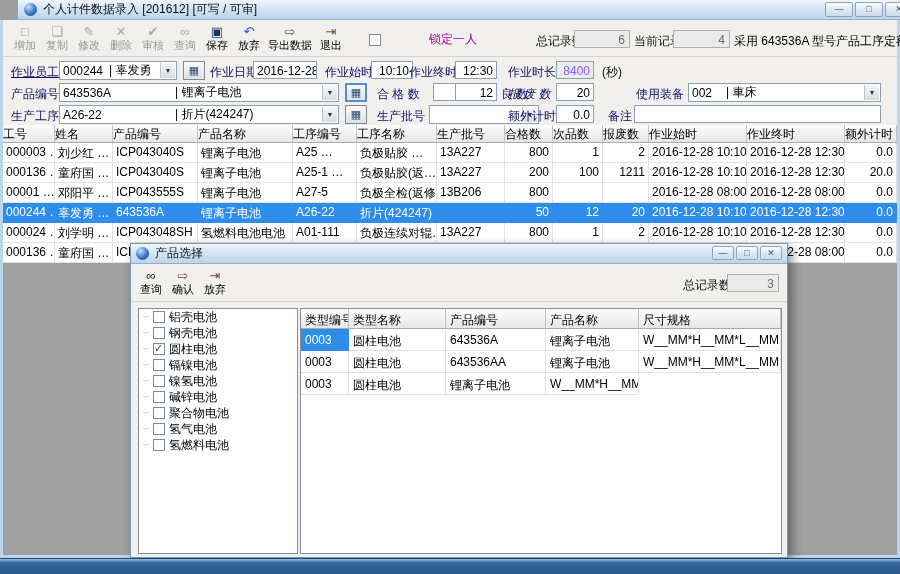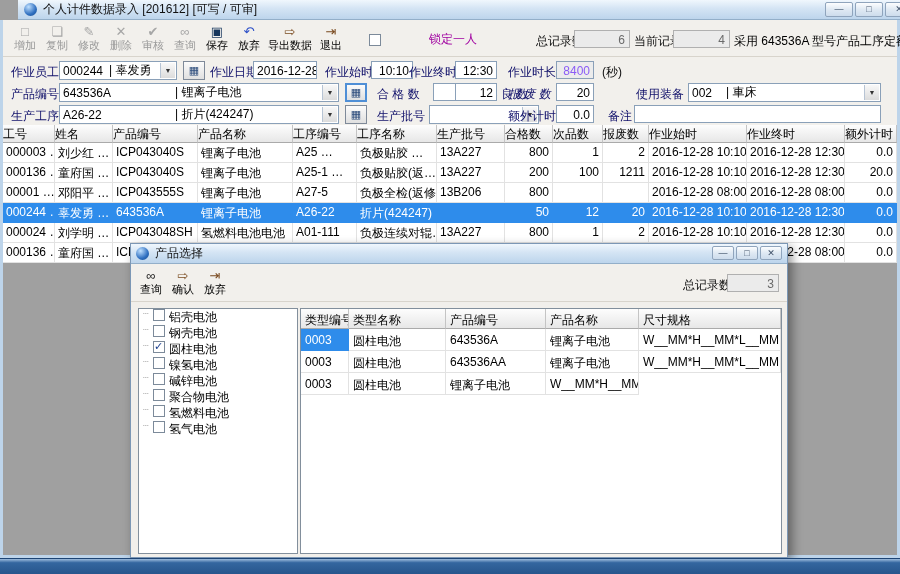--- a/index.html
+++ b/index.html
@@ -91,21 +91,21 @@
   
   .dialog { position:absolute; left:130px; top:243px; width:658px; height:315px;
     border:1px solid #7c97b5; background:#f1efeb; box-shadow:4px 4px 10px rgba(0,0,0,.4); }
   .dlg-titlebar { position:absolute; left:0; top:0; right:0; height:20px;
     background:linear-gradient(#f0f7fd,#d4e4f4 45%,#bdd5ec); border-bottom:1px solid #93afc9;
     display:flex; align-items:center; padding:0 5px; }
   .dlg-toolbar { position:absolute; left:0; top:20px; right:0; height:38px;
     background:#f2f0ec; border-bottom:1px solid #d8d4cc; }
   .dlg-tree { position:absolute; left:7px; top:64px; width:160px; height:246px;
     background:#fff; border:1px solid #828f9c; overflow:hidden; }
-  .titem { display:flex; align-items:flex-start; height:16px; padding-left:4px; }
+  .titem { display:flex; align-items:center; height:16px; padding-left:4px; }
   .titem::before { content:"┄"; color:#b0b0b0; font-size:9px; width:10px; flex:none; }
   .dlg-gridpanel { position:absolute; left:169px; top:64px; width:482px; height:246px;
     background:#fff; border:1px solid #828f9c; overflow:hidden; }
   .dhead { display:flex; height:20px; }
   .dhead span { flex:none; background:linear-gradient(#fdfdfd,#e7e7e7); border-right:1px solid #c4c4c4;
     border-bottom:1px solid #aaa; padding:3px 4px 0 4px; white-space:nowrap; overflow:hidden; }
   .drow { display:flex; height:22px; background:#fff; }
   .drow span { flex:none; border-right:1px solid #e2e2e2; border-bottom:1px solid #e2e2e2;
     padding:4px 4px 0 4px; white-space:nowrap; overflow:hidden; }
   .dhead span:nth-child(1), .drow span:nth-child(1) { width:48px; }
@@ -187,21 +187,21 @@
       </div>
       <span class="ctr-label" style="left:533px;">总记录数</span>
       <span class="ctr-box" style="left:571px; width:56px;">6</span>
       <span class="ctr-label" style="left:631px;">当前记录</span>
       <span class="ctr-box" style="left:670px; width:57px;">4</span>
       <span class="quota-note">采用 643536A 型号产品工序定额。</span>
     </div>
 
     <div class="formarea">
 
-      <span class="flabel" style="left:8px; top:7px;">作业员工</span>
+      <span class="flabel" style="left:8px; top:7px;text-decoration:underline;">作业员工</span>
       <div class="combo" style="left:56px; top:4px; width:118px;">
         <span class="code" style="width:46px;">000244</span>
         <span class="rest">| 辜发勇</span>
         <span class="dd">▼</span>
       </div>
       <div class="lkp" style="left:180px; top:4px;">▦</div>
       <span class="flabel" style="left:207px; top:7px;">作业日期</span>
       <div class="tin" style="left:250px; top:4px; width:64px;">2016-12-28</div>
       <span class="flabel" style="left:322px; top:7px;">作业始时</span>
       <div class="tin num" style="left:368px; top:4px; width:42px;">10:10</div>
@@ -403,37 +403,41 @@
         <div class="titem">
         <span class="cb"></span>
         <span>钢壳电池</span>
       </div>
         <div class="titem">
         <span class="cb checked"></span>
         <span>圆柱电池</span>
       </div>
         <div class="titem">
         <span class="cb"></span>
+        <span>镉镍电池</span>
+      </div>
+        <div class="titem">
+        <span class="cb"></span>
         <span>镍氢电池</span>
       </div>
         <div class="titem">
         <span class="cb"></span>
         <span>碱锌电池</span>
       </div>
         <div class="titem">
         <span class="cb"></span>
         <span>聚合物电池</span>
       </div>
         <div class="titem">
         <span class="cb"></span>
+        <span>氢气电池</span>
+      </div>
+        <div class="titem">
+        <span class="cb"></span>
         <span>氢燃料电池</span>
-      </div>
-        <div class="titem">
-        <span class="cb"></span>
-        <span>氢气电池</span>
       </div>
       </div>
     <div class="dlg-gridpanel">
       <div class="dhead">
 
       <span>类型编号</span>
           <span>类型名称</span>
           <span>产品编号</span>
           <span>产品名称</span>
           <span>尺寸规格</span>

